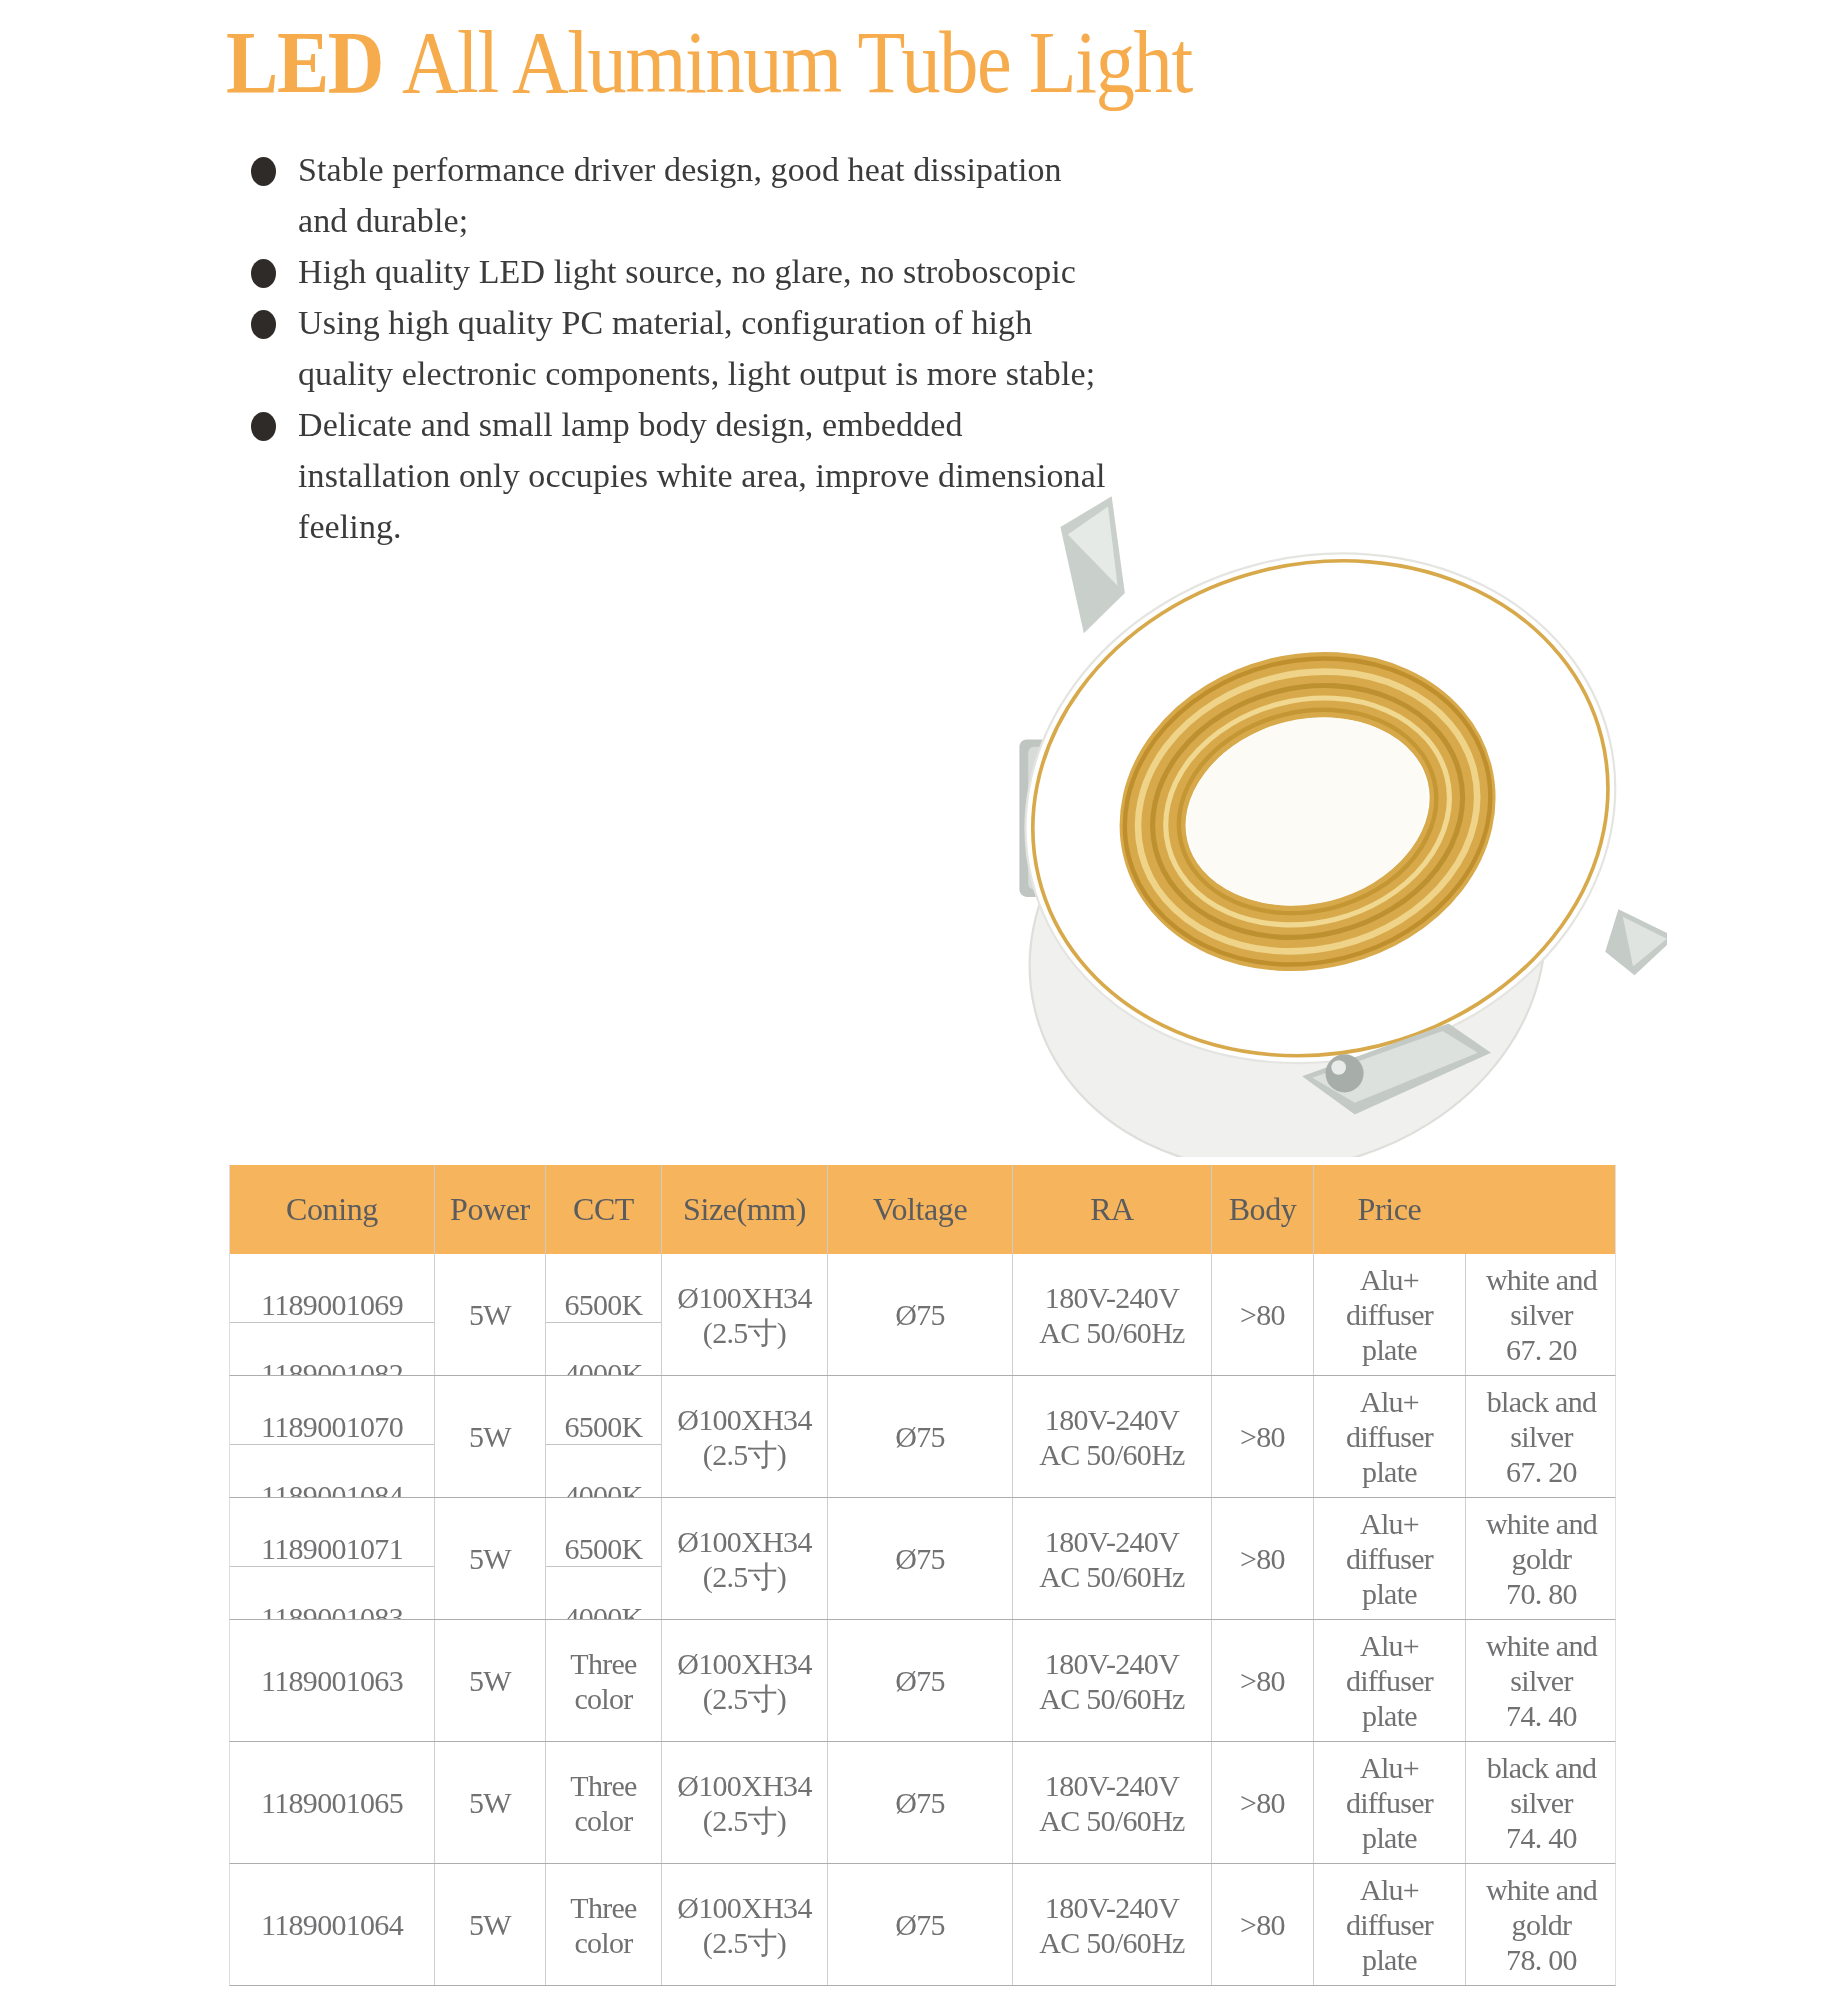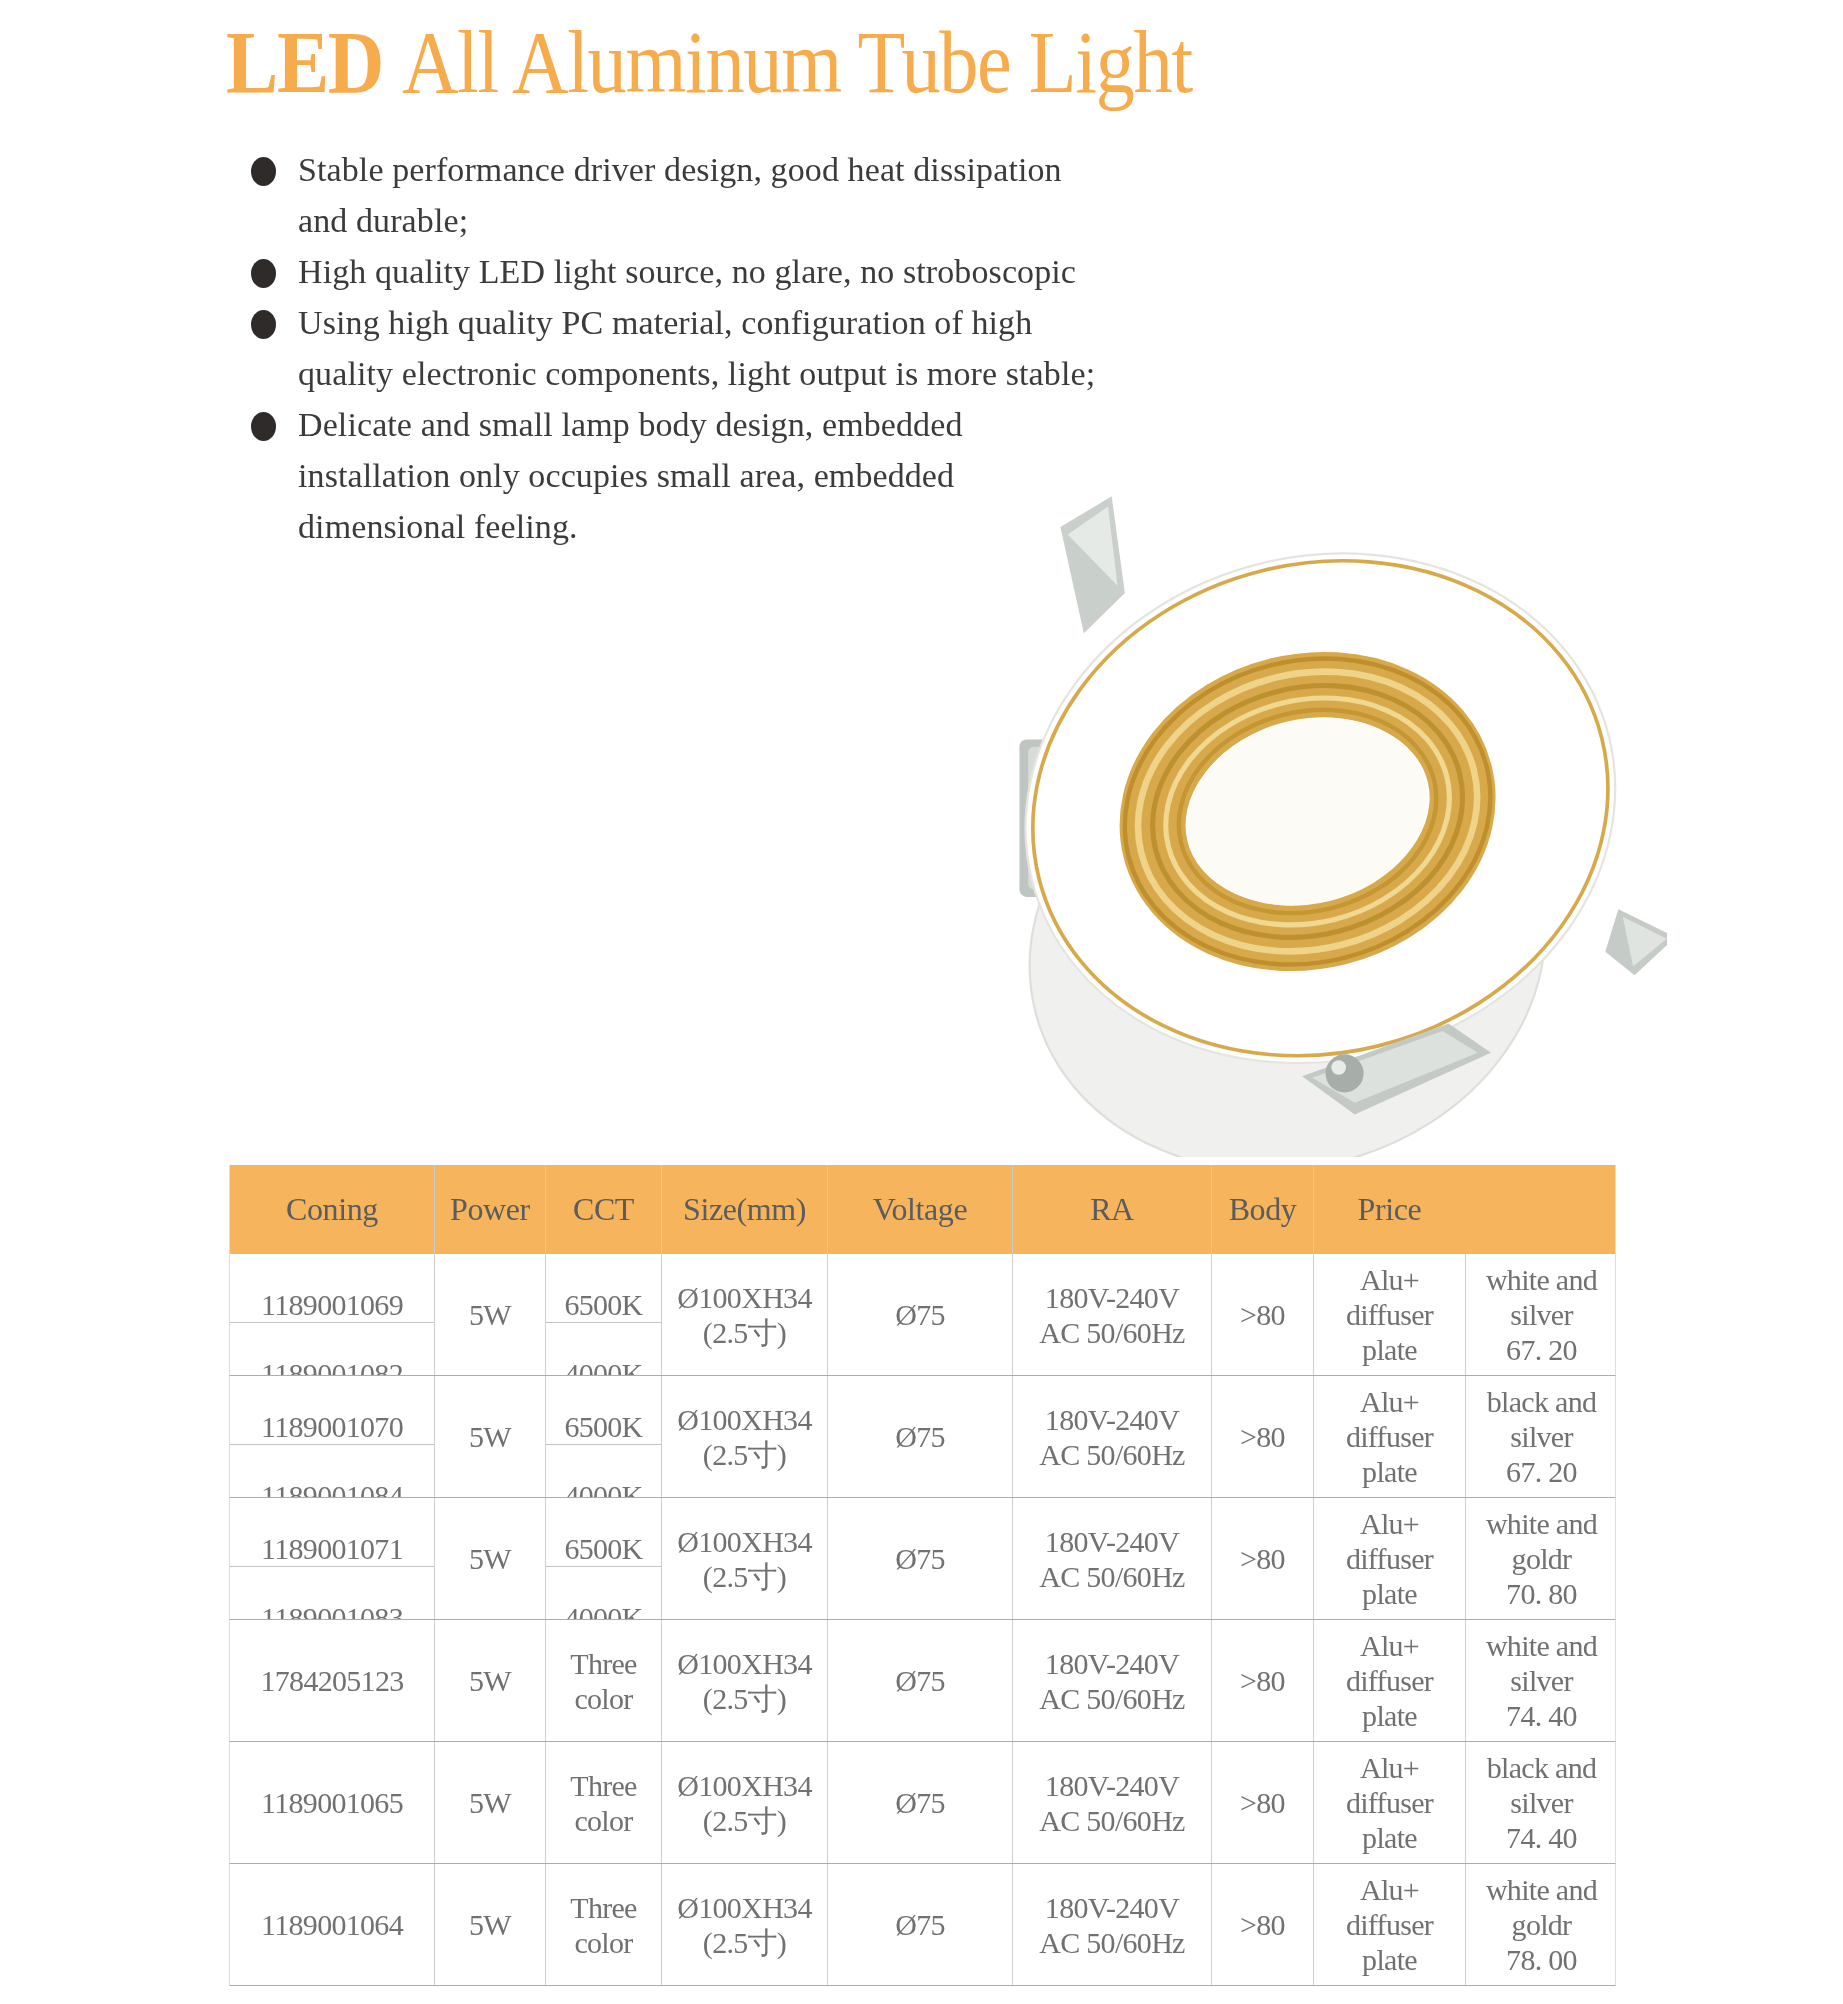--- a/index.html
+++ b/index.html
@@ -113,21 +113,21 @@
       <li class="feature">
         <span class="dot"></span>
         <span class="ftext">High quality LED light source, no glare, no stroboscopic</span>
       </li>
       <li class="feature">
         <span class="dot"></span>
         <span class="ftext">Using high quality PC material, configuration of high quality electronic components, light output is more stable;</span>
       </li>
       <li class="feature">
         <span class="dot"></span>
-        <span class="ftext">Delicate and small lamp body design, embedded installation only occupies small area, embedded dimensional feeling.</span>
+        <span class="ftext">Delicate and small lamp body design, embedded installation only occupies white area, improve dimensional feeling.</span>
       </li>
     </ul>
 
   <svg class="photo" viewBox="0 0 960 920" xmlns="http://www.w3.org/2000/svg">
 
     <g>
       <polygon points="118,60 188,18 206,150 150,205" fill="#C9CFCB"></polygon>
       <polygon points="128,70 183,32 196,140" fill="#E6EAE7"></polygon>
     </g>
     <g>
@@ -288,21 +288,21 @@
             <span class="cline">plate</span>
           </div>
           <div class="tcell">
             <span class="cline">white and</span>
             <span class="cline">goldr</span>
             <span class="cline">70. 80</span>
           </div>
         </div>
         <div class="trow">
           <div class="tcell">
-            <span class="cline">1784205123</span>
+            <span class="cline">1189001063</span>
           </div>
           <div class="tcell">
             <span class="cline">5W</span>
           </div>
           <div class="tcell">
             <span class="cline">Three</span>
             <span class="cline">color</span>
           </div>
           <div class="tcell">
             <span class="cline">Ø100XH34</span>

